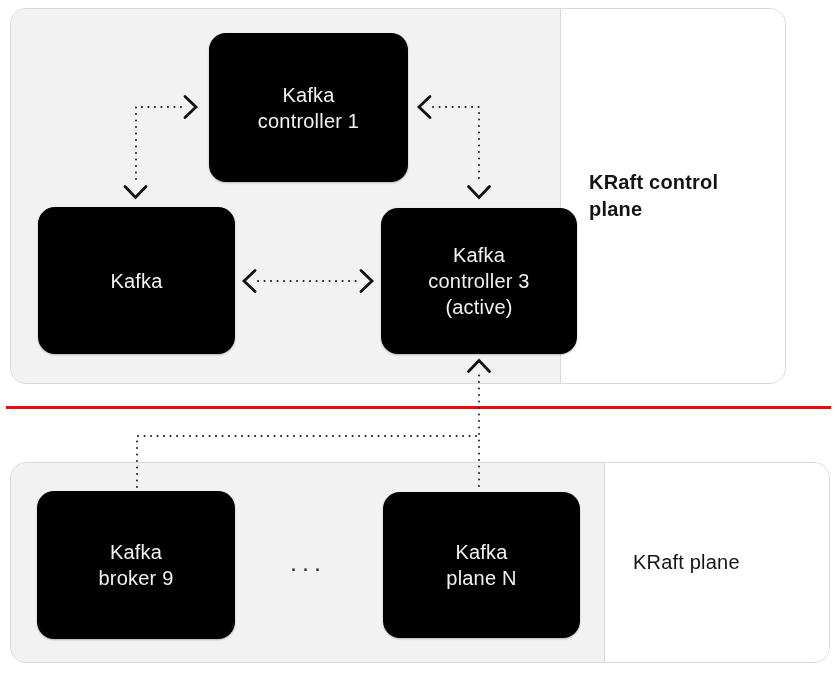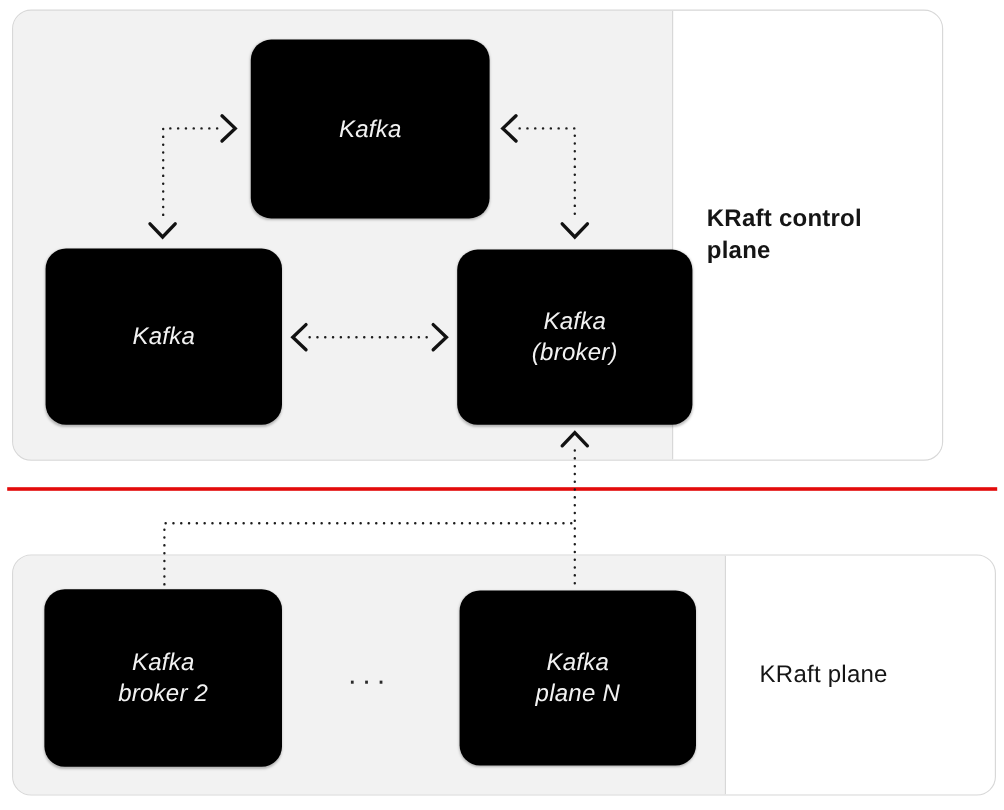--- a/index.html
+++ b/index.html
@@ -67,21 +67,20 @@
     display: flex;
     flex-direction: column;
     align-items: center;
     justify-content: center;
     text-align: center;
     font-size: 20px;
     line-height: 26px;
     letter-spacing: 0.2px;
     z-index: 3;
     box-shadow: 0 1px 2px rgba(0,0,0,0.25);
-    font-style: italic;
   }
   .node span { display: block; }
   .node-c1 { left: 209px; top: 33px;  width: 199px; height: 149px; }
   .node-c2 { left: 38px;  top: 207px; width: 197px; height: 147px; }
   .node-c3 { left: 381px; top: 208px; width: 196px; height: 146px; }
   .node-b1 { left: 37px;  top: 491px; width: 198px; height: 148px; }
   .node-bn { left: 383px; top: 492px; width: 197px; height: 146px; }
   
   .connector-layer {
     position: absolute;
@@ -136,34 +135,36 @@
     <div class="plane-canvas"></div>
     <div class="plane-label-panel">
       <div class="plane-label">KRaft plane</div>
     </div>
   </div>
 
   <div class="plane-divider"></div>
 
   <div class="node node-c1">
     <span>Kafka</span>
+    <span>controller 1</span>
   </div>
 
   <div class="node node-c2">
     <span>Kafka</span>
   </div>
 
   <div class="node node-c3">
     <span>Kafka</span>
-    <span>(broker)</span>
+    <span>controller 3</span>
+    <span>(active)</span>
   </div>
 
   <div class="node node-b1">
     <span>Kafka</span>
-    <span>broker 2</span>
+    <span>broker 9</span>
   </div>
 
   <div class="node node-bn">
     <span>Kafka</span>
     <span>plane N</span>
   </div>
 
   <div class="brokers-ellipsis">···</div>
 
   <svg class="connector-layer" viewBox="0 0 837 675" xmlns="http://www.w3.org/2000/svg" aria-hidden="true">

